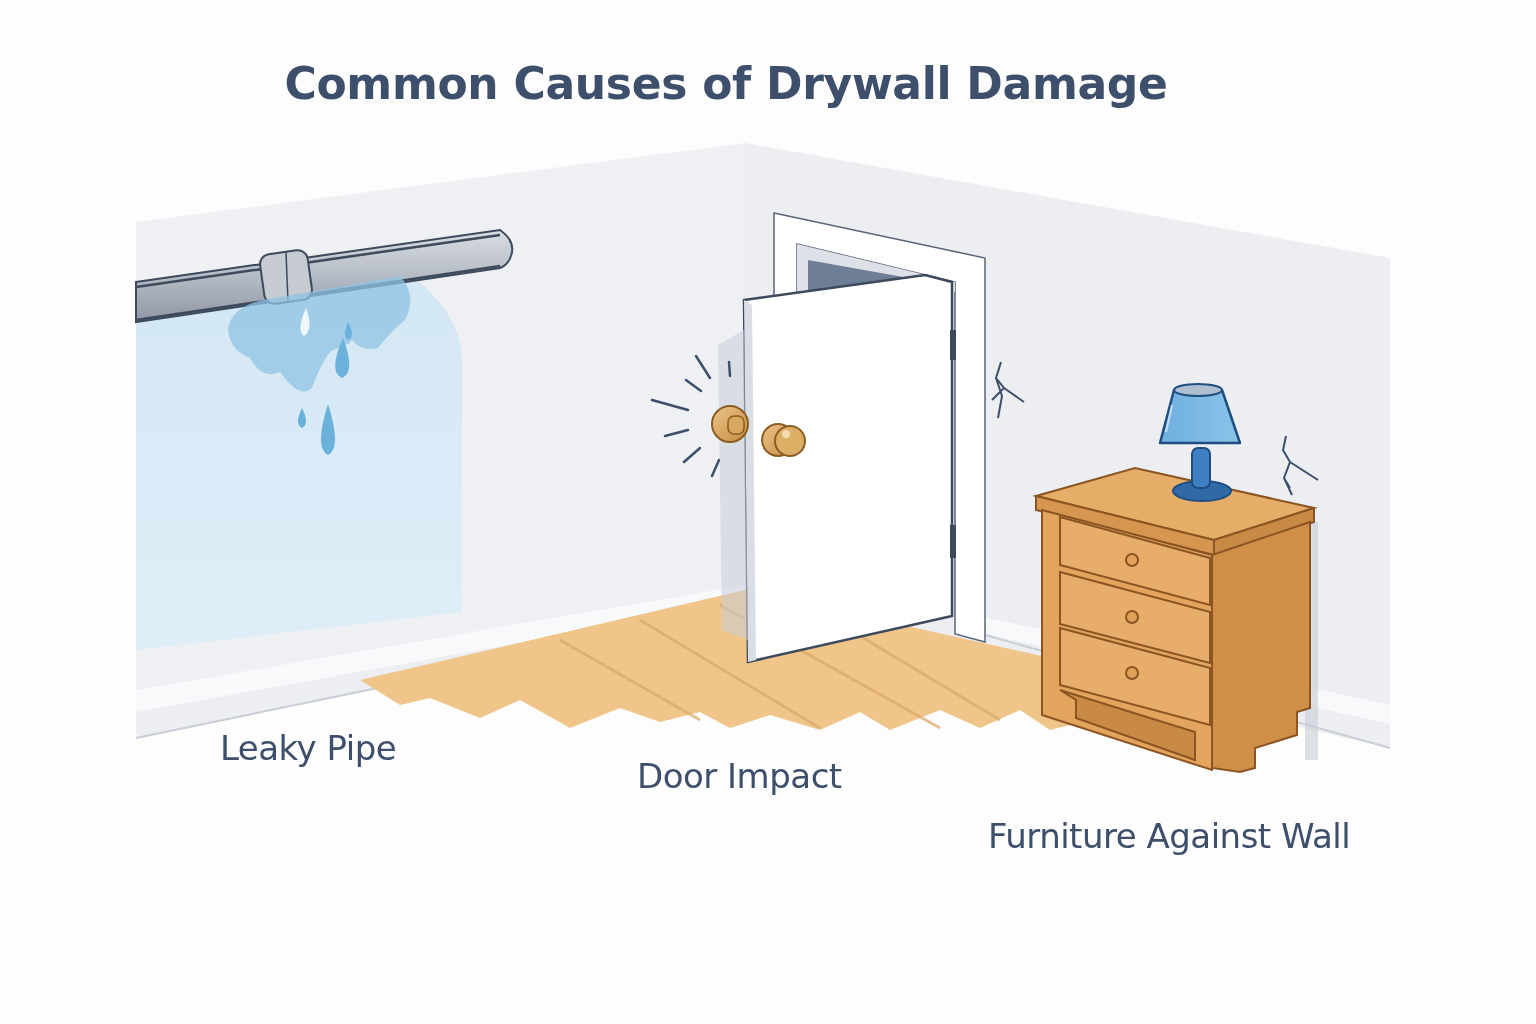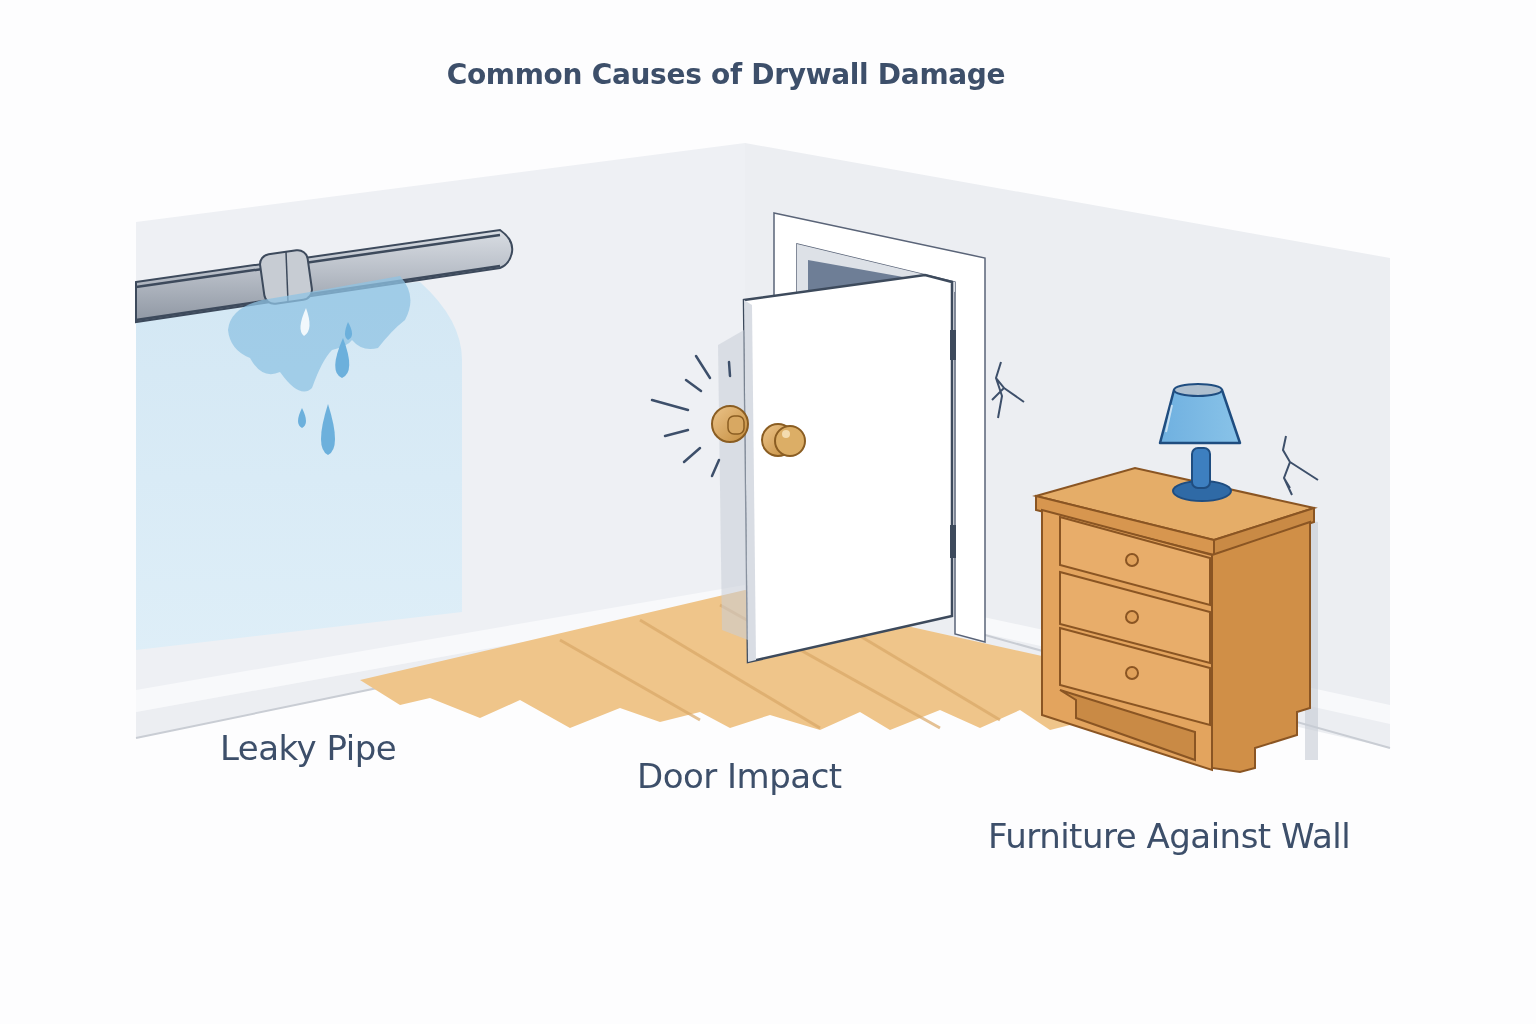--- a/index.html
+++ b/index.html
@@ -1,17 +1,17 @@
 <!DOCTYPE html>
 <html><head>
   <meta charset="utf-8">
   <style>
     html, body { margin: 0; padding: 0; background: #fdfdfe; }
     body { width: 1536px; height: 1024px; position: relative; overflow: hidden; font-family: "DejaVu Sans", "Liberation Sans", sans-serif; }
-    .title { position: absolute; left: 0; width: 1452px; top: 58px; text-align: center; font-size: 28px; font-weight: bold; color: #3d4f6a; letter-spacing: -0.3px; }
+    .title { position: absolute; left: 0; width: 1452px; top: 58px; text-align: center; font-size: 44px; font-weight: bold; color: #3d4f6a; letter-spacing: -0.3px; }
     .scene { position: absolute; left: 0; top: 0; width: 1536px; height: 1024px; }
     .label { position: absolute; font-size: 34px; color: #3d4f6a; letter-spacing: -0.5px; white-space: nowrap; }
     .lbl-pipe { left: 220px; top: 728px; }
     .lbl-door { left: 637px; top: 756px; }
     .lbl-furn { left: 988px; top: 816px; text-align: center; }
   </style>
 </head>
 <body>
 
 <div class="title">Common Causes of Drywall Damage</div>

